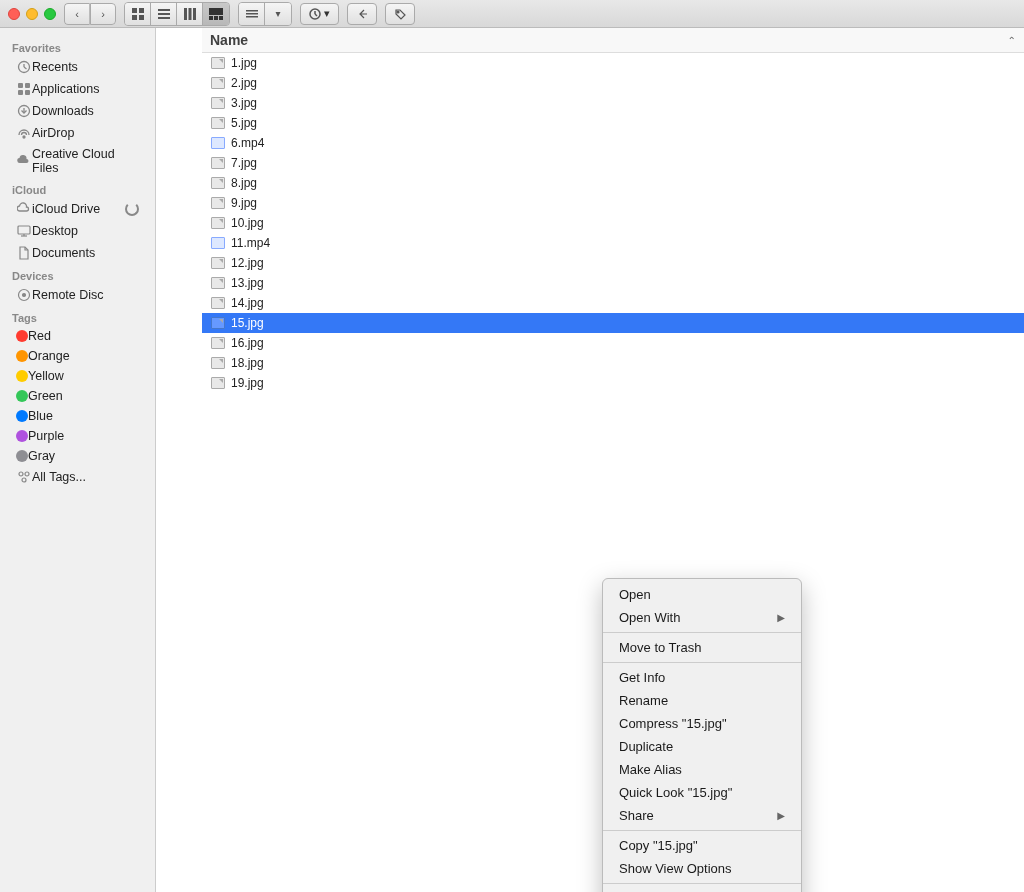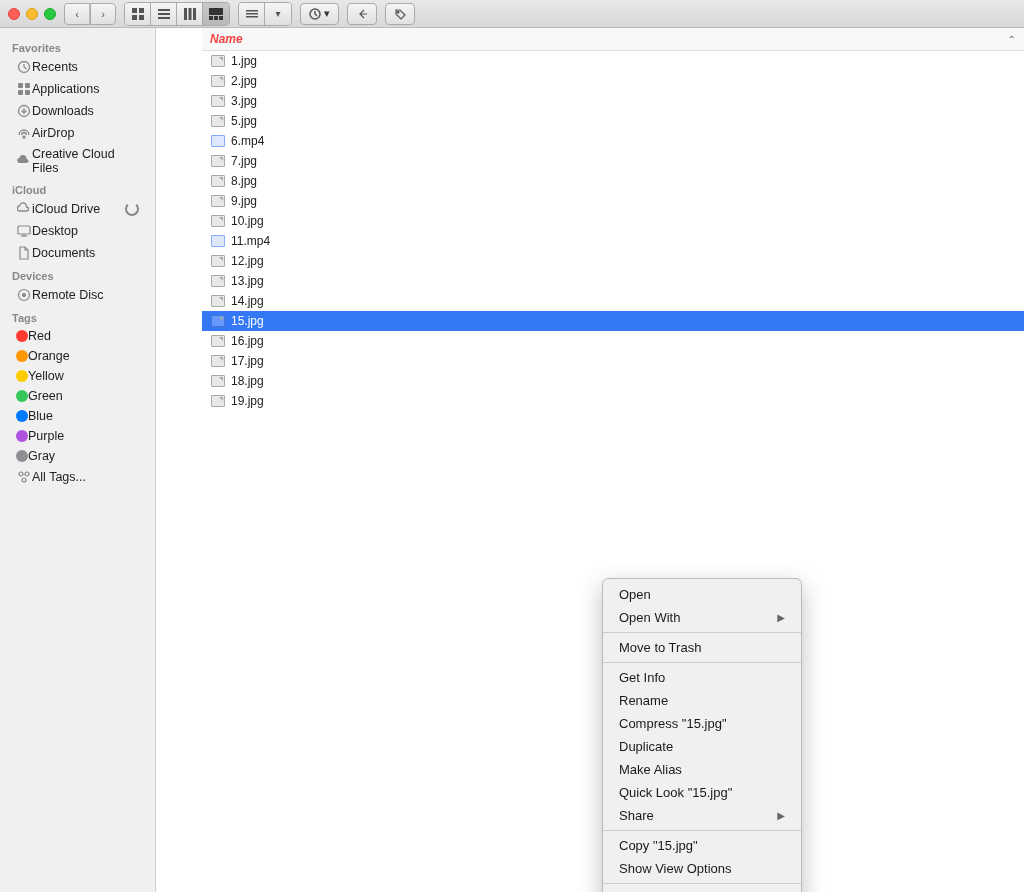--- a/index.html
+++ b/index.html
@@ -205,27 +205,26 @@
       align-items: center;
       padding: 4px 8px;
       border-bottom: 1px solid #ddd;
       background: #f8f8f8;
       position: sticky;
       top: 0;
       z-index: 10;
     }
     .col-name {
       flex: 1;
-      font-size: 12px;
+      font-size: 14px;
       font-weight: 600;
-      color: #ef4444;
+      color: #404040;
       display: flex;
       align-items: center;
       gap: 4px;
-      font-style: italic;
     }
     .file-row {
       display: flex;
       align-items: center;
       padding: 1px 8px;
       height: 20px;
       cursor: pointer;
       font-size: 12px;
       color: #222;
     }
@@ -647,26 +646,20 @@
       <div class="file-row">
         <div class="file-icon">
             <div class="file-img-icon"></div>
           </div>
         <span>16.jpg</span>
       </div>
       <div class="file-row">
         <div class="file-icon">
             <div class="file-img-icon"></div>
           </div>
-        <span>17.jpg</span>
-      </div>
-      <div class="file-row">
-        <div class="file-icon">
-            <div class="file-img-icon"></div>
-          </div>
         <span>18.jpg</span>
       </div>
       <div class="file-row">
         <div class="file-icon">
             <div class="file-img-icon"></div>
           </div>
         <span>19.jpg</span>
       </div>
       <div class="file-row">
         

